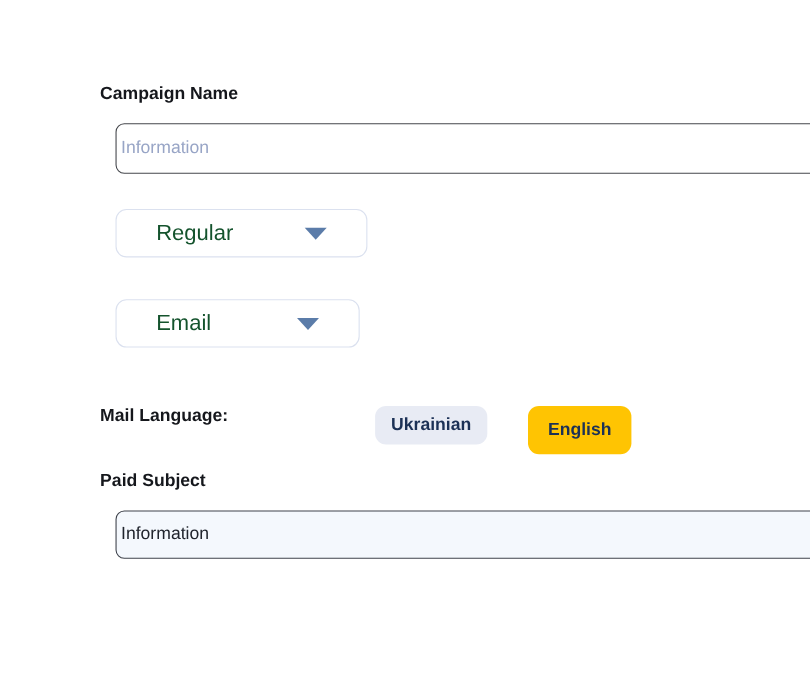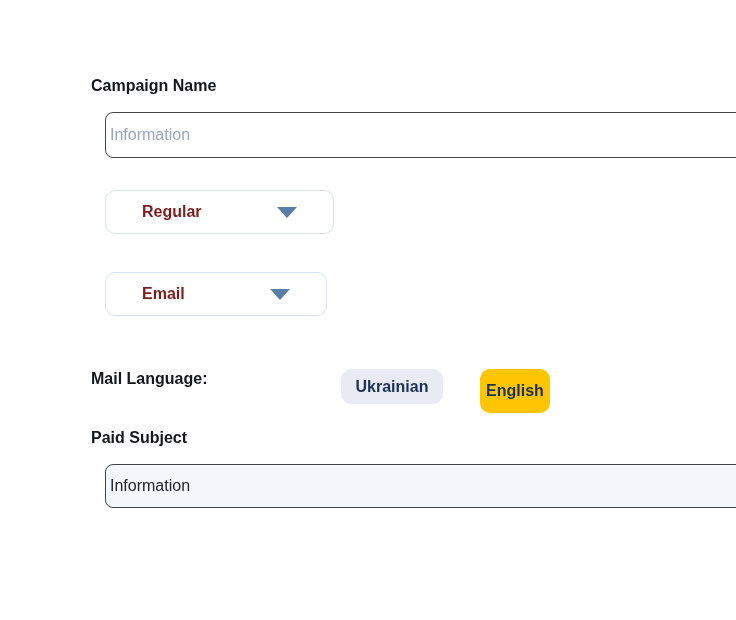--- a/index.html
+++ b/index.html
@@ -53,21 +53,21 @@
     border: 1px solid #dbe1ef;
     border-radius: 10px;
     background: #ffffff;
     display: flex;
     align-items: center;
     justify-content: space-between;
     padding: 0 20px;
     cursor: pointer;
   }
   .dropdown.narrow { width: 222px; }
-  .dd-value { font-size: 16px; color: #7f1d1d; font-weight: bold; }
+  .dd-value { font-size: 20px; color: #14532d; }
   .caret {
     width: 0; height: 0;
     border-left: 10px solid transparent;
     border-right: 10px solid transparent;
     border-top: 11px solid #5b7ca9;
     flex: 0 0 auto;
   }
 
   .field-when   { margin-top: 32px; }
   .field-aud    { margin-top: 17px; }
@@ -93,21 +93,21 @@
     display: flex;
     align-items: center;
     justify-content: center;
   }
   .chip-inactive {
     width: 102px; height: 35px;
     background: #e8ebf4;
     margin-right: 21px;
   }
   .chip-active {
-    width: 70px; height: 44px;
+    width: 94px; height: 44px;
     background: #ffc402;
   }
 </style>
 </head>
 <body>
 
 <div class="form-wrap">
 
   <div class="field">
     <label class="lbl">Campaign Name</label>

